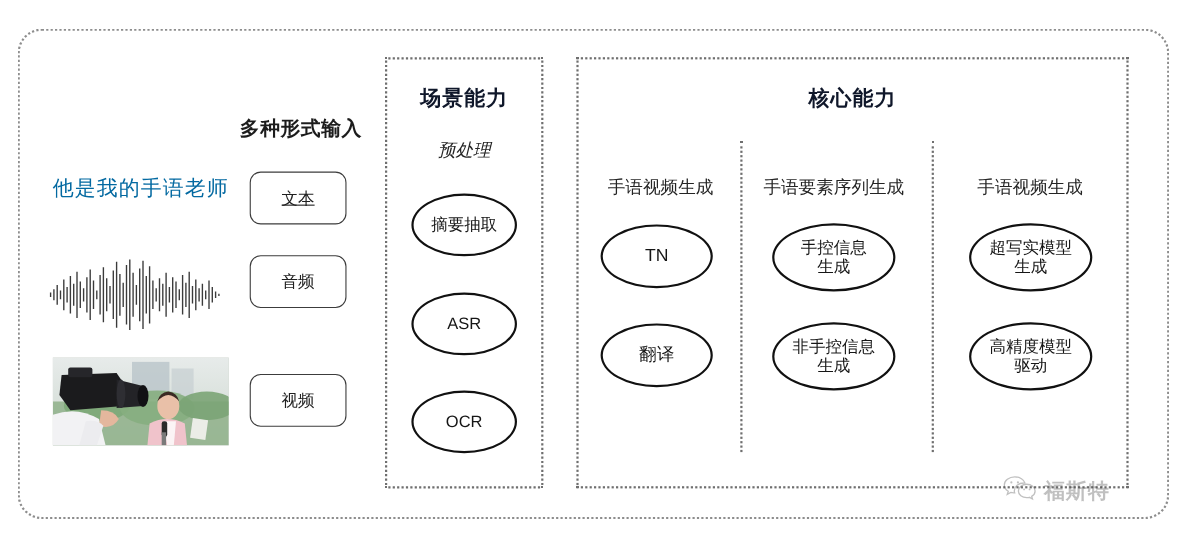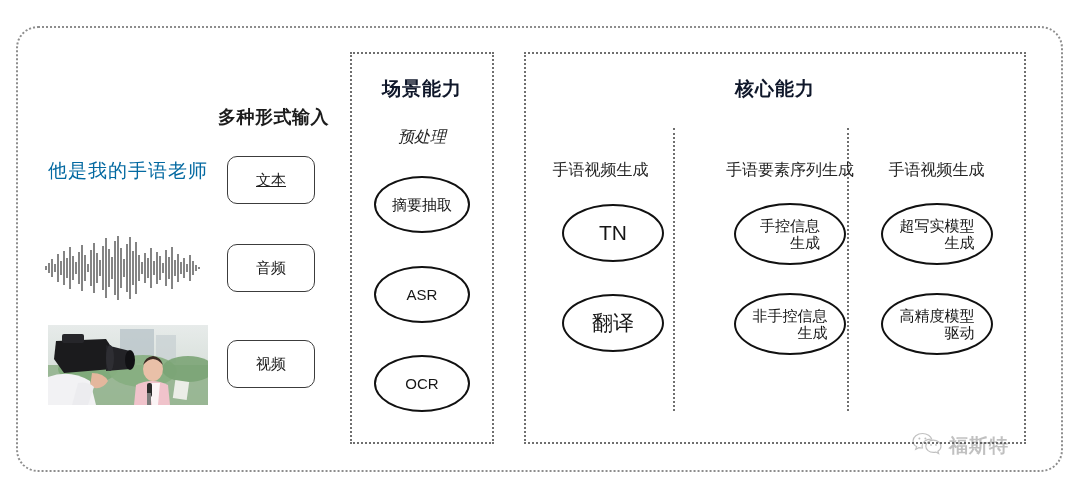--- a/index.html
+++ b/index.html
@@ -90,51 +90,51 @@
     color: #242424;
     white-space: nowrap;
   }
 
   
   .col-pre   { left: 350px; width: 144px; }
   .col-pre .col-label { top: 75px; font-style: italic; }
 
   
   .col-text  { left: 528px; width: 145px; }
-  .col-seq   { left: 704px; width: 172px; }
+  .col-seq   { left: 672px; width: 172px; }
   .col-video { left: 849px; width: 175px; }
   .col-text .col-label,
   .col-seq  .col-label,
   .col-video .col-label { top: 108px; }
 
   
   .node {
     position: absolute;
     border: 2.6px solid #111111;
     border-radius: 50%;
     box-sizing: border-box;
     display: flex;
     align-items: center;
     justify-content: center;
-    text-align: right;
+    text-align: center;
     background: #ffffff;
     color: #161616;
     line-height: 1.15;
   }
   .node-sm {           
     width: 96px;
     height: 57px;
     left: 24px;
     font-size: 15px;
   }
   .node-md {           
     width: 102px;
     height: 58px;
-    left: 34px;
-    font-size: 21px;
+    left: 18px;
+    font-size: 16px;
   }
   .node-lg {           
     width: 112px;
     height: 62px;
     font-size: 15px;
   }
   .col-seq   .node-lg { left: 30px; }
   .col-video .node-lg { left: 32px; }
 
   
@@ -177,21 +177,21 @@
     border-radius: 10px;
     box-sizing: border-box;
     display: flex;
     align-items: center;
     justify-content: center;
     font-size: 15px;
     color: #202020;
     background: #ffffff;
   }
   .pill-text  { top: 156px; text-decoration: underline; }
-  .pill-audio { top: 244px; }
+  .pill-audio { top: 232px; }
   .pill-video { top: 340px; }
 
   
   .waveform {
     position: absolute;
     left: 44px;
     top: 234px;
     width: 160px;
     height: 68px;
   }

